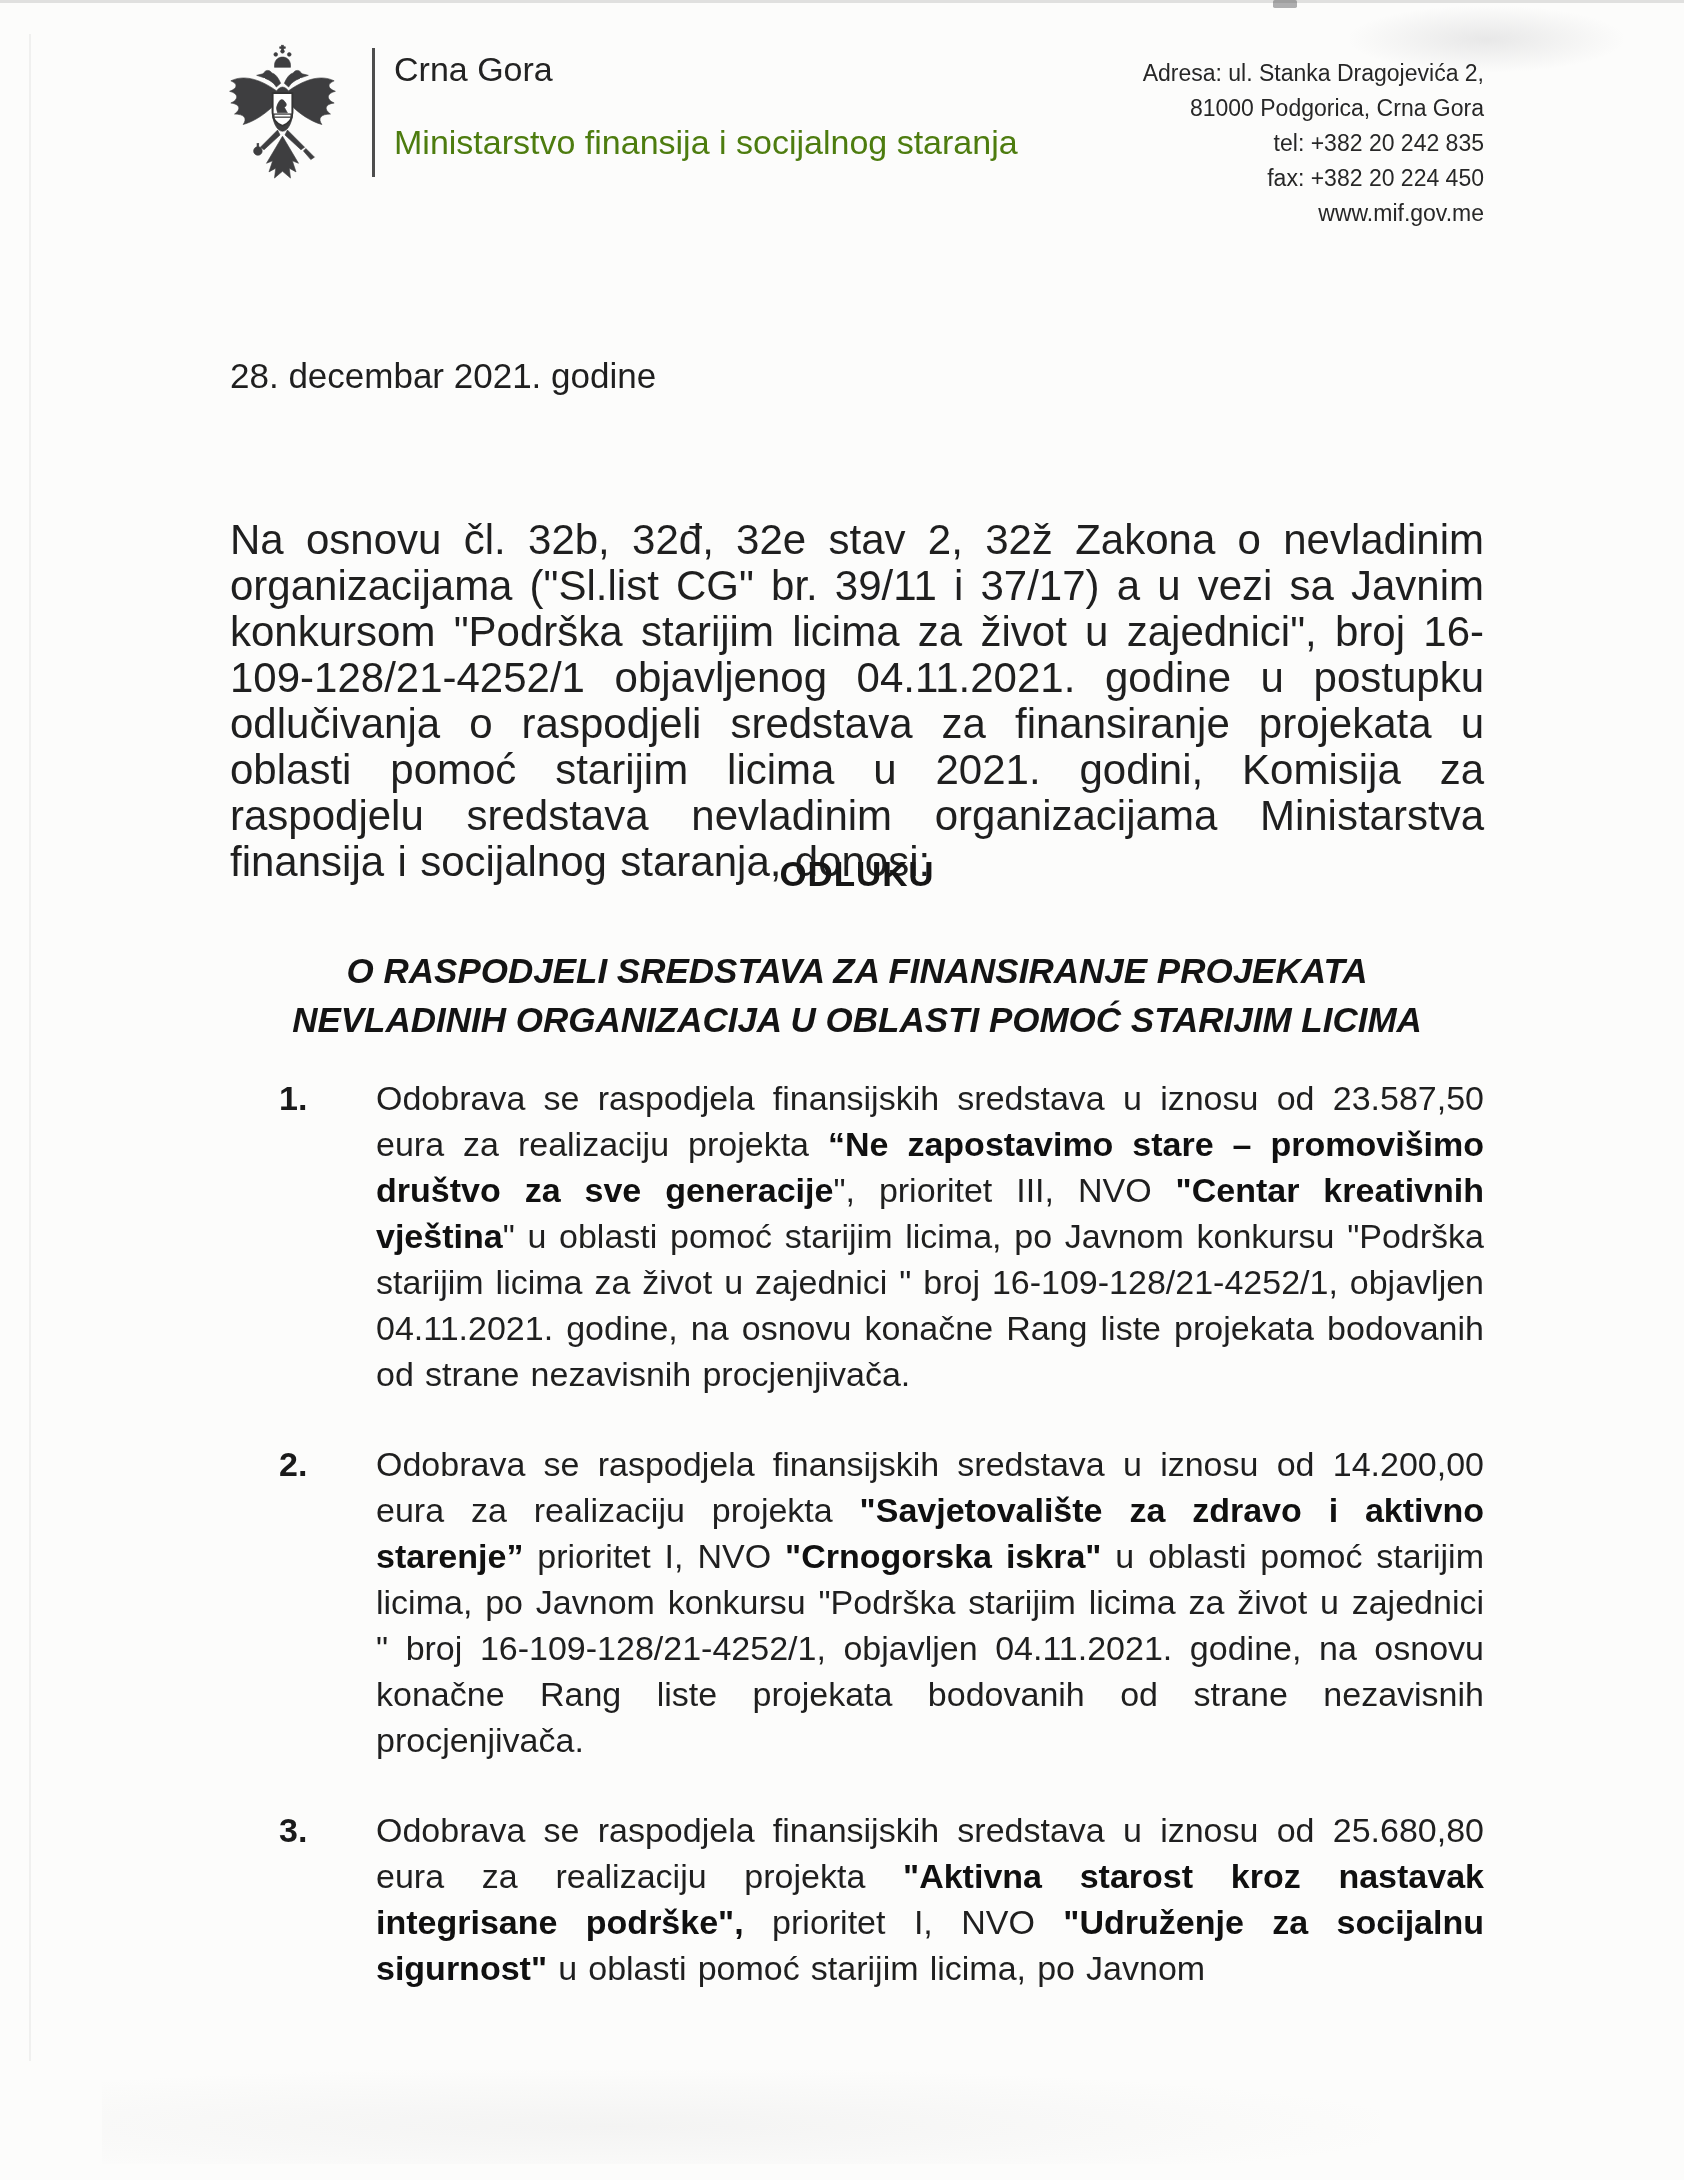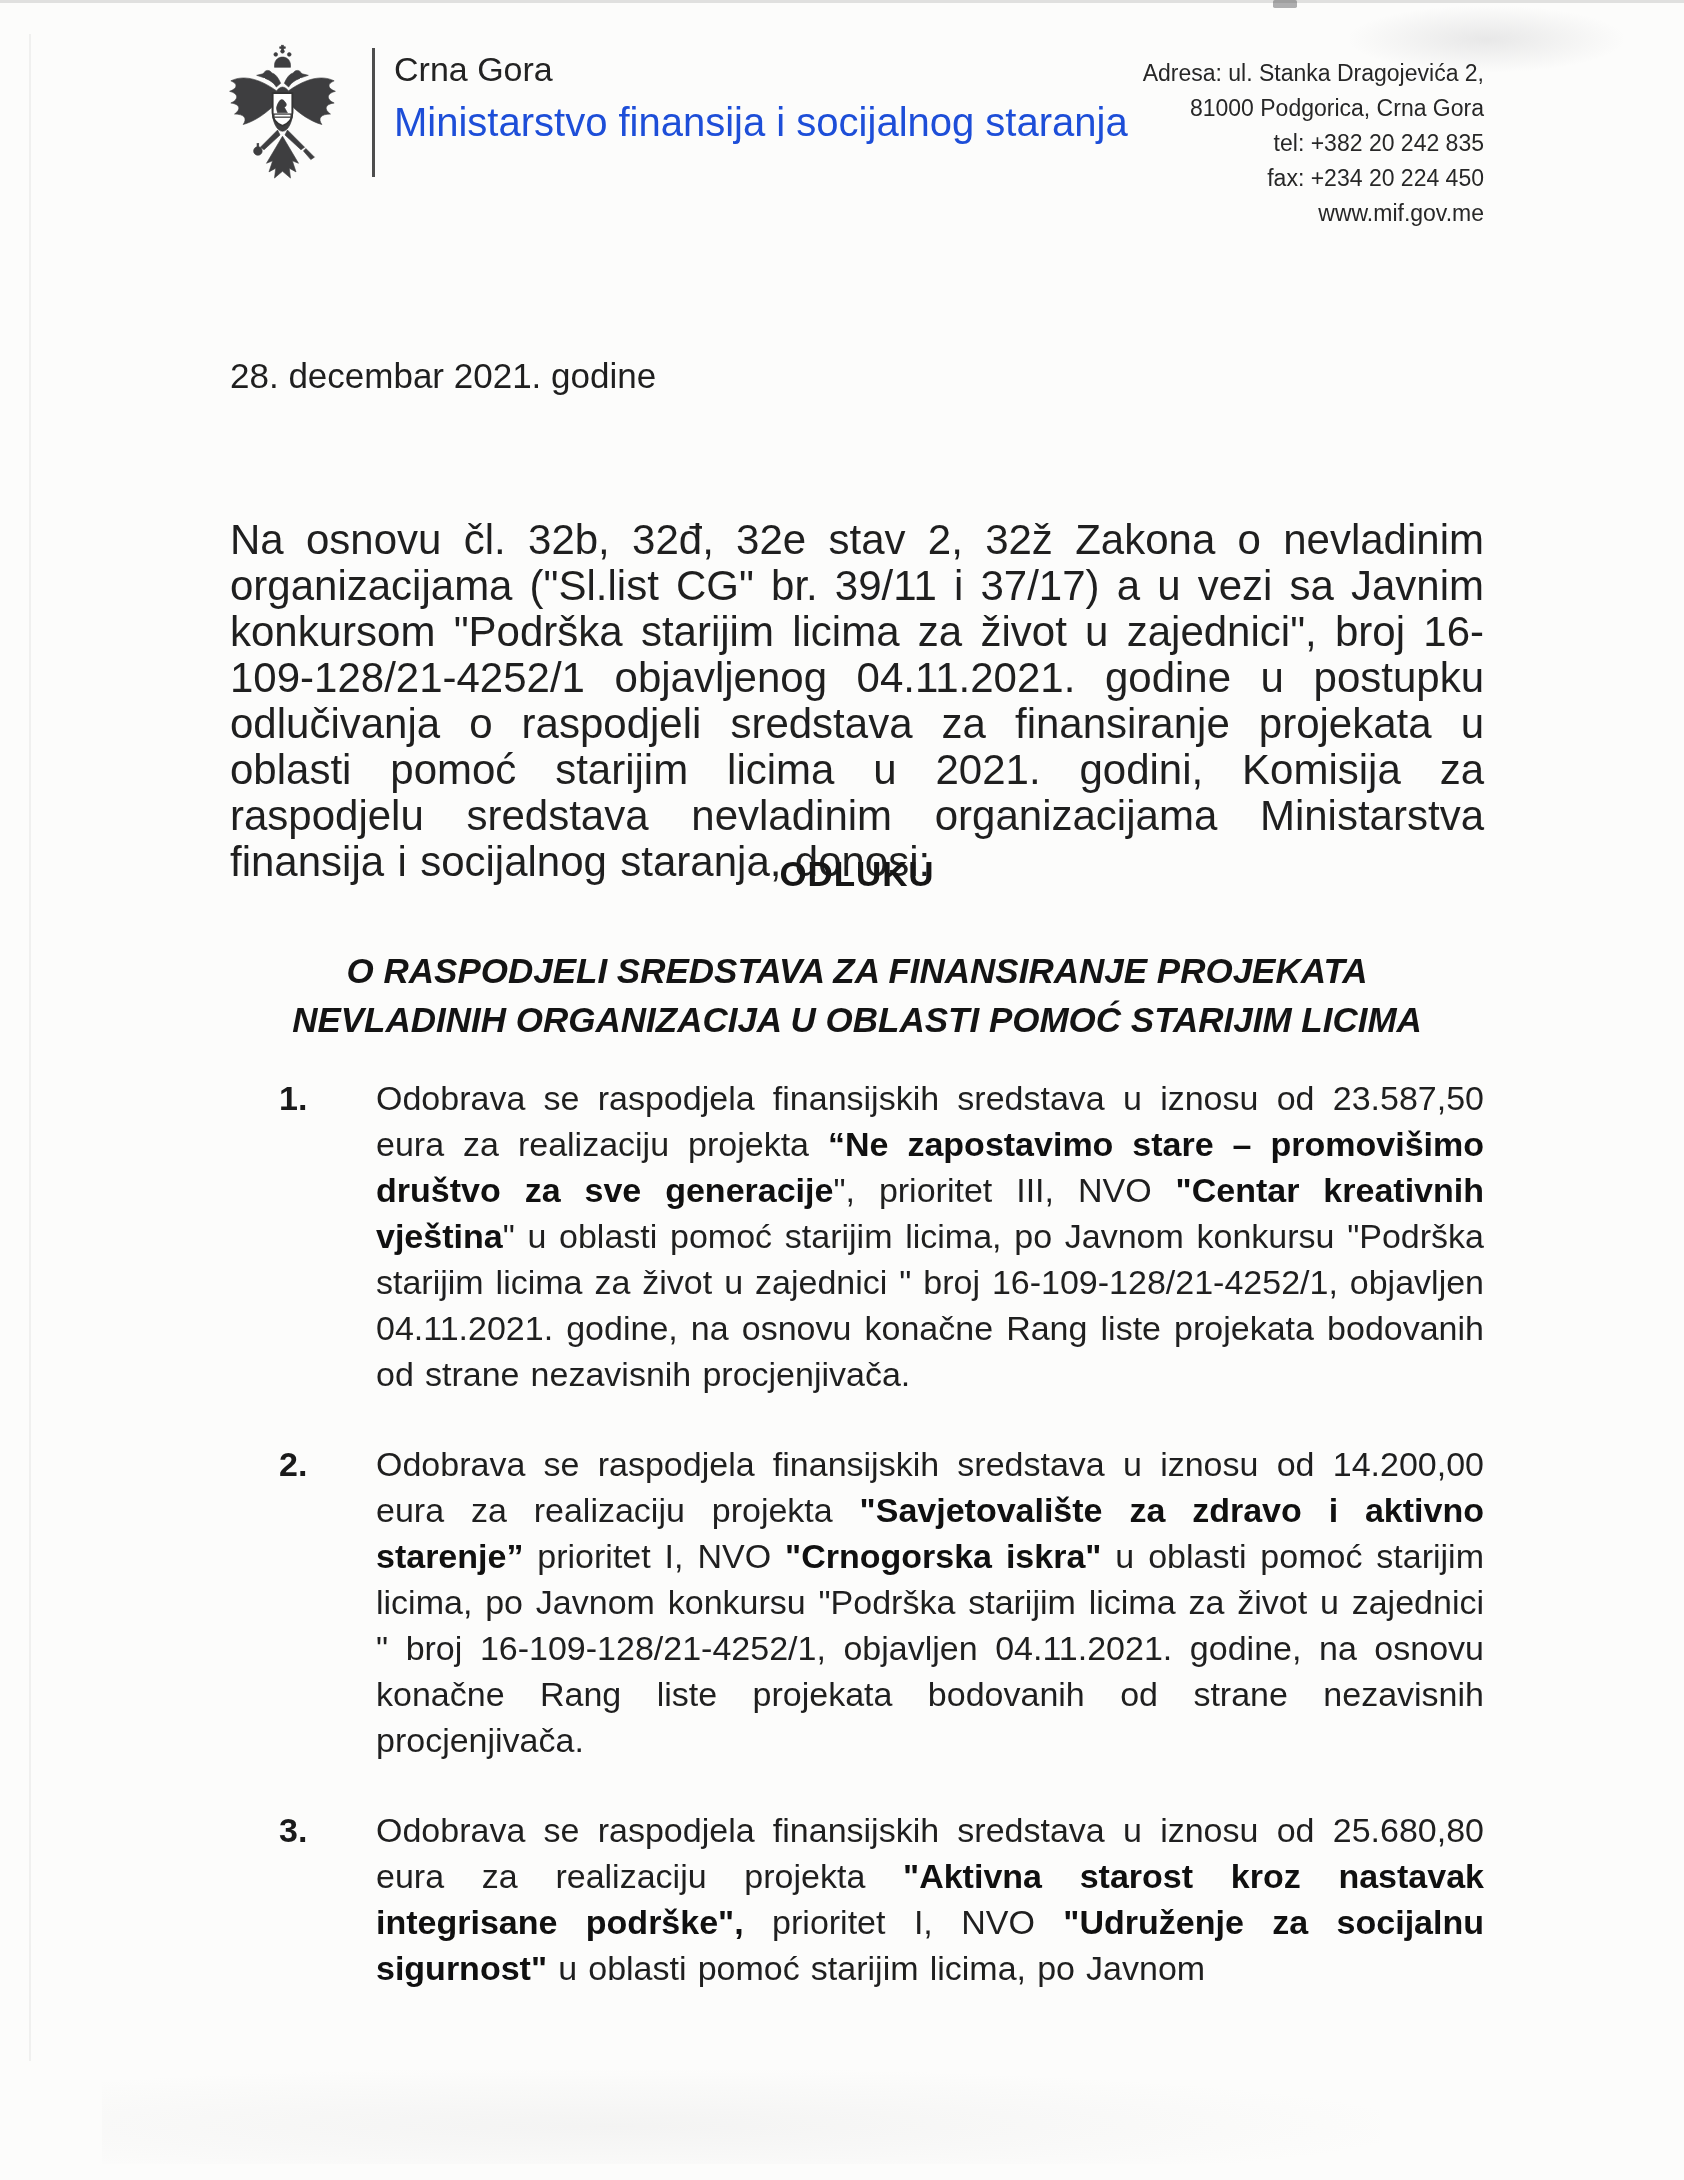--- a/index.html
+++ b/index.html
@@ -18,21 +18,21 @@
     background: radial-gradient(ellipse at 50% 50%, rgba(150,150,155,0.20), rgba(150,150,155,0.0) 70%); }
   .artifact-leftline { position:absolute; left:29px; top:34px; width:1.7px; height:2027px; background:rgba(140,140,140,0.10); }
   .artifact-bottom { position:absolute; left:102px; top:2070px; width:1278px; height:94px;
     background: radial-gradient(ellipse at 40% 60%, rgba(170,170,172,0.10), rgba(170,170,172,0.0) 75%); }
 
   
   .coat { position:absolute; left:221px; top:43px; width:123px; height:152px; }
   .hdr-divider { position:absolute; left:372px; top:48px; width:2.6px; height:129px; background:#4d4d4d; }
   .hdr-text { position:absolute; left:394px; top:43px; white-space:nowrap; }
   .hdr-country { font-size:34px; line-height:53px; color:#232323; }
-  .hdr-ministry { font-size:40px; line-height:53px; color:#1d4ed8; }
+  .hdr-ministry { font-size:34px; line-height:53px; color:#4d7c0f;margin-top:20px; }
   .addr { position:absolute; right:201px; top:56px; text-align:right; font-size:23px; line-height:35px; color:#272727; }
 
   
   .content { position:absolute; left:230px; top:0; width:1254px; }
   .refrow { position:absolute; top:356px; left:0; width:100%; display:flex; justify-content:space-between; font-size:35px; }
   .refrow .date { margin-right:44px; }
 
   .preamble { position:absolute; top:475px; left:0; width:100%; font-size:42px; line-height:46px;
     text-align:justify; text-align-last:left; word-spacing:1.7px; }
 
@@ -95,21 +95,21 @@
 </svg>
 <div class="hdr-divider"></div>
 <div class="hdr-text">
   <div class="hdr-country">Crna Gora</div>
   <div class="hdr-ministry">Ministarstvo finansija i socijalnog staranja</div>
 </div>
 <div class="addr">
     <div>Adresa: ul. Stanka Dragojevića 2,</div>
     <div>81000 Podgorica, Crna Gora</div>
     <div>tel: +382 20 242 835</div>
-    <div>fax: +234 20 224 450</div>
+    <div>fax: +382 20 224 450</div>
     <div>www.mif.gov.me</div>
   </div>
 
 <div class="content">
   <div class="refrow">
     <span class="date">28. decembar 2021. godine</span>
   </div>
 
   <p class="preamble">Na osnovu čl. 32b, 32đ, 32e stav 2, 32ž Zakona o nevladinim organizacijama ("Sl.list CG" br. 39/11 i 37/17) a u vezi sa Javnim konkursom "Podrška starijim licima za život u zajednici", broj 16-109-128/21-4252/1 objavljenog 04.11.2021. godine u postupku odlučivanja o raspodjeli sredstava za finansiranje projekata u oblasti pomoć starijim licima u 2021. godini, Komisija za raspodjelu sredstava nevladinim organizacijama Ministarstva finansija i socijalnog staranja, donosi:</p>
 

